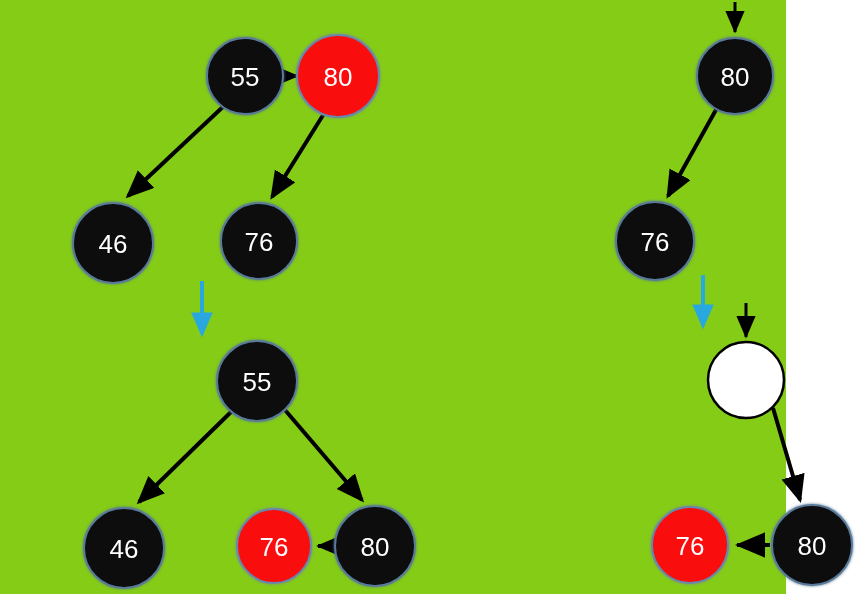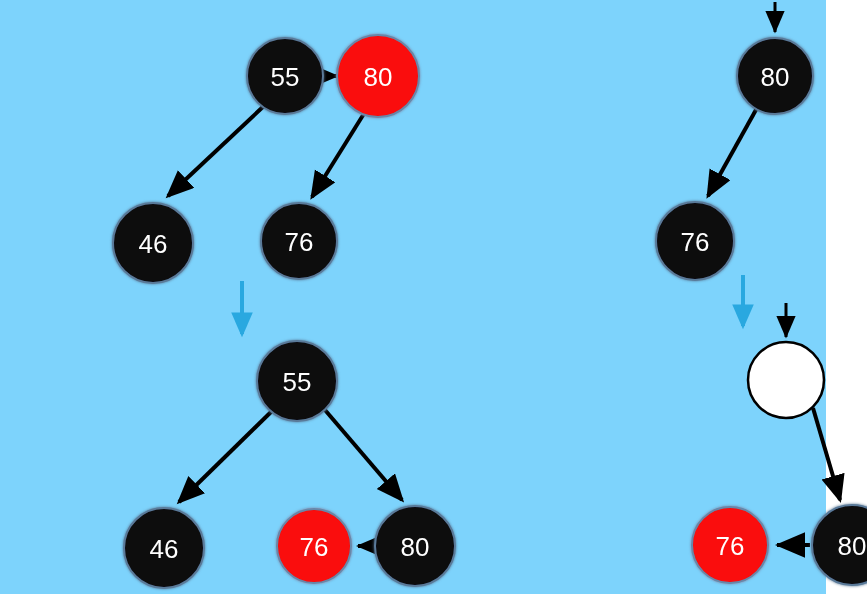--- a/index.html
+++ b/index.html
@@ -10,22 +10,21 @@
   body {
     width: 867px;
     height: 594px;
     overflow: hidden;
     font-family: "Liberation Sans", sans-serif;
   }
   #diagram-root {
     position: relative;
     width: 786px;
     height: 594px;
-    background: #7dd3fc;
-    padding-left: 40px;
+    background: #84cc16;
   }
   svg#tree-svg {
     display: block;
     width: 867px;
     height: 594px;
   }
   .node-label {
     font-family: "Liberation Sans", sans-serif;
     font-size: 26px;
     fill: #ffffff;

